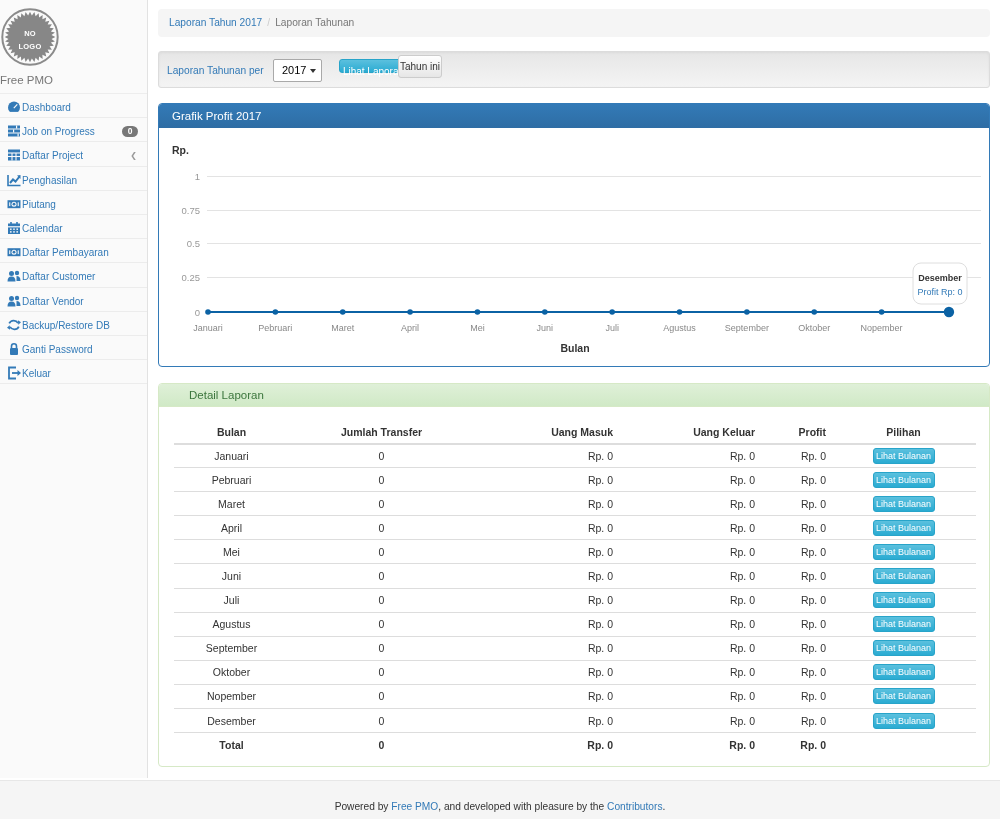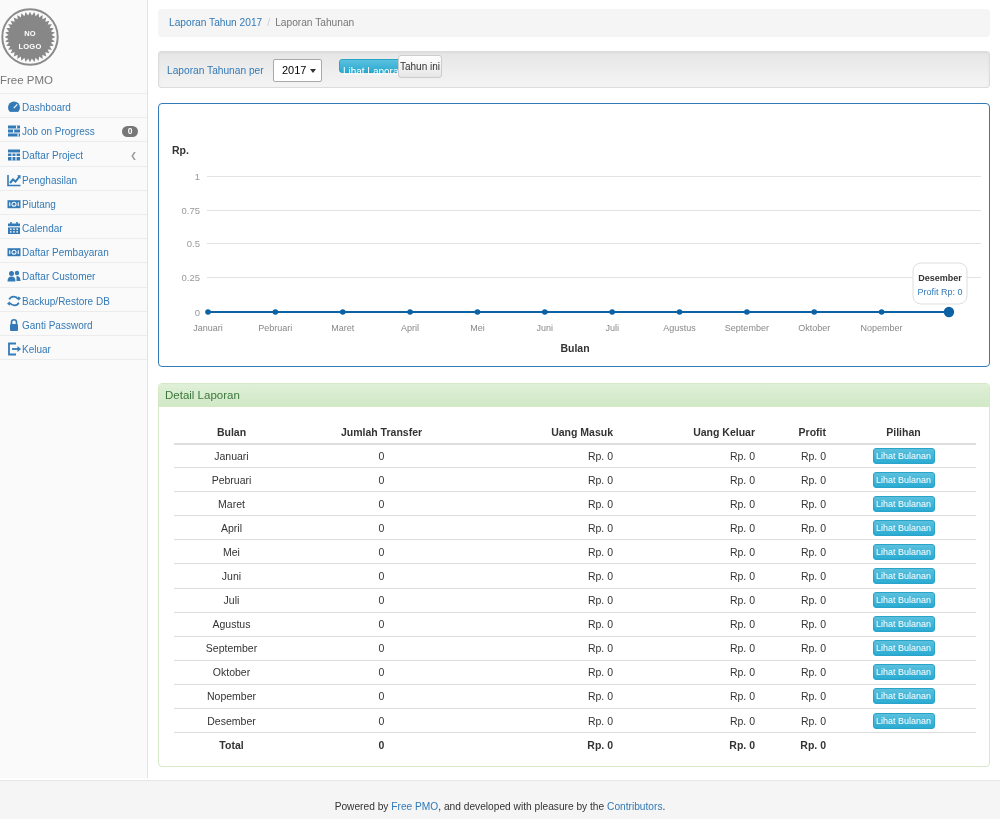--- a/index.html
+++ b/index.html
@@ -21,21 +21,21 @@
 #sel .arr{position:absolute;right:5px;top:9px;width:0;height:0;border-left:3.5px solid transparent;border-right:3.5px solid transparent;border-top:4px solid #333}
 .btn{display:inline-block;text-align:center;border-radius:3px;font-size:10px;white-space:nowrap}
 #btn-lihat{position:absolute;left:180px;top:7px;width:69px;height:14px;line-height:23px;color:#fff;background:linear-gradient(to bottom,#5bc0de 0,#2aabd2 100%);border:1px solid #28a4c9}
 #btn-tahun{position:absolute;left:239px;top:3px;width:44px;height:23px;line-height:21px;color:#333;background:linear-gradient(to bottom,#fff 0,#e6e6e6 100%);border:1px solid #ccc}
 .panel{position:absolute;left:0;width:832px;background:#fff;border-radius:4px}
 #panel-chart{top:103px;height:264px;border:1px solid #337ab7}
 #panel-chart .hd{height:24px;background:linear-gradient(to bottom,#337ab7 0,#2e6da4 100%);color:#fff;font-size:11.5px;line-height:24px;padding-left:13px;border-radius:3px 3px 0 0}
 #rp{position:absolute;left:13px;top:40px;font-weight:bold;font-size:10.5px;color:#333}
 #bulan{position:absolute;left:0;top:238px;width:832px;text-align:center;font-weight:bold;font-size:10.5px;color:#333}
 #panel-table{top:383px;height:384px;border:1px solid #d6e9c6}
-#panel-table .hd{height:23px;background:linear-gradient(to bottom,#dff0d8 0,#d0e9c6 100%);color:#3c763d;font-size:11.5px;line-height:23px;padding-left:6px;border-radius:3px 3px 0 0;border-bottom:1px solid #d6e9c6}
+#panel-table .hd{height:23px;background:linear-gradient(to bottom,#dff0d8 0,#d0e9c6 100%);color:#3c763d;font-size:11.5px;line-height:23px;padding-left:30px;border-radius:3px 3px 0 0;border-bottom:1px solid #d6e9c6}
 #tbl{position:absolute;left:15px;top:38px;width:802px;border-collapse:collapse;font-size:10.5px;color:#333}
 #tbl th{font-weight:bold;border-bottom:2px solid #ddd;padding:0 5px;height:21.5px;font-size:10.5px}
 #tbl td{border-top:1px solid #ddd;padding:0 5px;height:24.1px}
 #tbl .c{text-align:center}
 #tbl .r{text-align:right}
 .btn-bul{display:inline-block;width:62px;height:16px;line-height:15px;border-radius:3px;font-size:9px;color:#fff;background:linear-gradient(to bottom,#5bc0de 0,#2aabd2 100%);border:1px solid #28a4c9;text-align:center;vertical-align:middle;white-space:nowrap}
 #footer{position:absolute;left:0;top:780px;width:1000px;height:39px;background:#f5f5f5;border-top:1px solid #e7e7e7;text-align:center;font-size:10.2px;color:#333;padding-top:20px}
 </style></head><body>
 <div id="sidebar">
   <div id="logowrap">
@@ -119,20 +119,28 @@
       </li>
     <li>
         <a href="#"><span class="ic" id="i-users1"><svg width="14" height="14" viewBox="0 0 14 14">
               <circle cx="4.5" cy="4.5" r="2.5" fill="#337ab7"></circle>
               <path d="M0.5 12.5 Q0.5 7.5 4.5 7.5 Q8.5 7.5 8.5 12.5 Z" fill="#337ab7"></path>
               <circle cx="10" cy="4" r="2.2" fill="#337ab7"></circle>
               <path d="M9.5 7 Q13.5 7 13.5 12 L9.5 12 Z" fill="#337ab7"></path>
             </svg></span>Daftar Customer</a>
       </li>
     <li>
+        <a href="#"><span class="ic" id="i-users2"><svg width="14" height="14" viewBox="0 0 14 14">
+              <circle cx="4.5" cy="4.5" r="2.5" fill="#337ab7"></circle>
+              <path d="M0.5 12.5 Q0.5 7.5 4.5 7.5 Q8.5 7.5 8.5 12.5 Z" fill="#337ab7"></path>
+              <circle cx="10" cy="4" r="2.2" fill="#337ab7"></circle>
+              <path d="M9.5 7 Q13.5 7 13.5 12 L9.5 12 Z" fill="#337ab7"></path>
+            </svg></span>Daftar Vendor</a>
+      </li>
+    <li>
         <a href="#"><span class="ic" id="i-refresh"><svg width="14" height="14" viewBox="0 0 14 14">
               <path d="M11.8 8.6 A5 5 0 0 1 3 8.9" fill="none" stroke="#337ab7" stroke-width="1.8"></path>
               <path d="M2.2 5.4 A5 5 0 0 1 11 5.1" fill="none" stroke="#337ab7" stroke-width="1.8"></path>
               <polygon points="10.9,2.2 11.3,6.8 14,4.2" fill="#337ab7"></polygon>
               <polygon points="3.1,11.8 2.7,7.2 0,9.8" fill="#337ab7"></polygon>
             </svg></span>Backup/Restore DB</a>
       </li>
     <li>
         <a href="#"><span class="ic" id="i-lock"><svg width="14" height="14" viewBox="0 0 14 14">
               <rect x="3" y="6" width="8" height="7" rx="1" fill="#337ab7"></rect>
@@ -150,20 +158,21 @@
 </div>
 <div id="content">
   <div id="crumb"><a href="#">Laporan Tahun 2017</a><span class="sep">/</span>Laporan Tahunan</div>
   <div id="well">
     <span class="lbl">Laporan Tahunan per</span>
     <span id="sel">2017<span class="arr"></span></span>
     <span class="btn" id="btn-lihat">Lihat Laporan</span>
     <span class="btn" id="btn-tahun">Tahun ini</span>
   </div>
   <div class="panel" id="panel-chart">
+    <div class="hd">Grafik Profit 2017</div>
     <div id="rp">Rp.</div>
     <svg id="chart" width="830" height="211" viewBox="0 0 830 211" style="position:absolute;left:0;top:26px">
         <line x1="48" y1="46.5" x2="822" y2="46.5" stroke="#e3e3e3" stroke-width="1"></line>
         <text x="41" y="49.5" fill="#999" font-size="9.5" text-anchor="end">1</text>
         <line x1="48" y1="80.5" x2="822" y2="80.5" stroke="#e3e3e3" stroke-width="1"></line>
         <text x="41" y="83.5" fill="#999" font-size="9.5" text-anchor="end">0.75</text>
         <line x1="48" y1="113.5" x2="822" y2="113.5" stroke="#e3e3e3" stroke-width="1"></line>
         <text x="41" y="116.5" fill="#999" font-size="9.5" text-anchor="end">0.5</text>
         <line x1="48" y1="147.5" x2="822" y2="147.5" stroke="#e3e3e3" stroke-width="1"></line>
         <text x="41" y="150.5" fill="#999" font-size="9.5" text-anchor="end">0.25</text>

